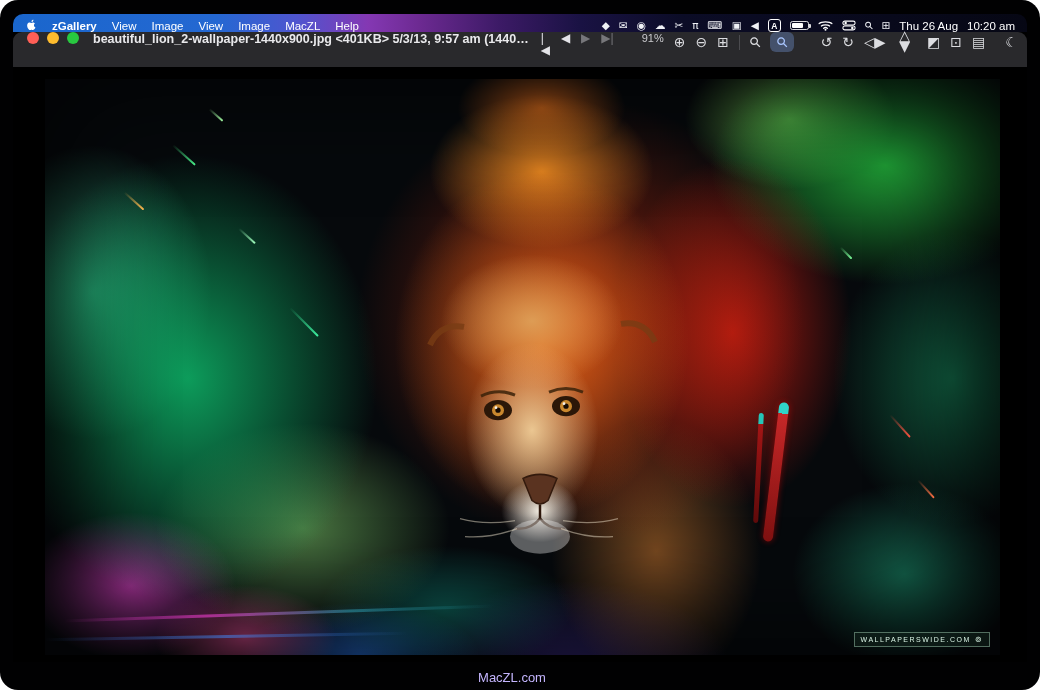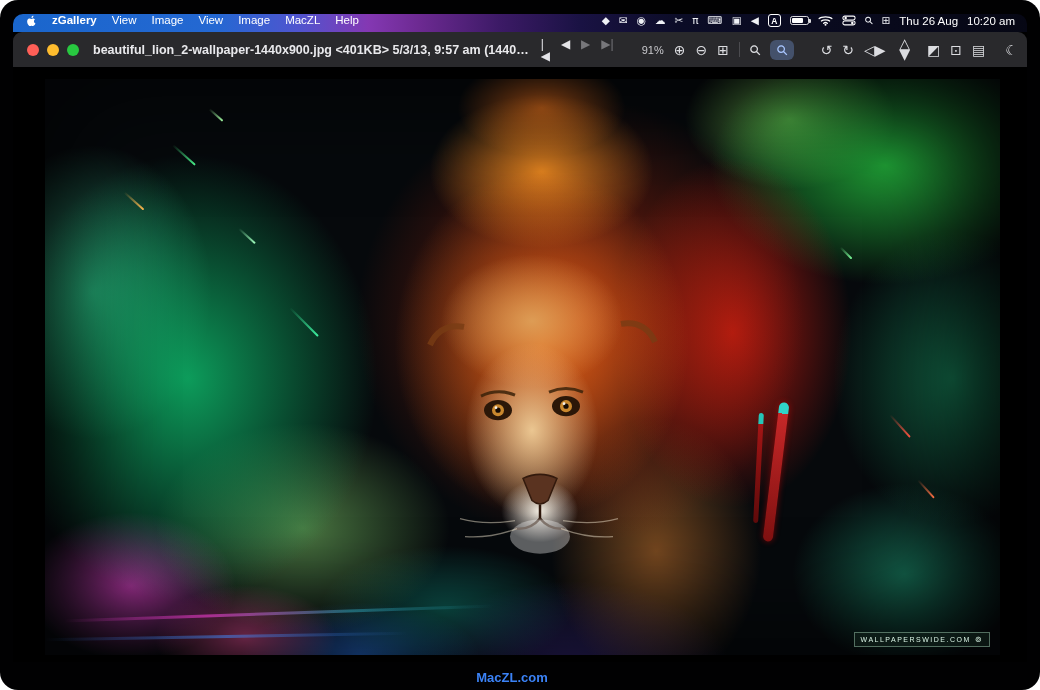--- a/index.html
+++ b/index.html
@@ -1,42 +1,42 @@
 <!DOCTYPE html>
 <html lang="en"><head>
 <meta charset="utf-8">
 <style>
   *{margin:0;padding:0;box-sizing:border-box}
   html,body{width:1040px;height:690px;background:#fff;font-family:"Liberation Sans","DejaVu Sans",sans-serif;overflow:hidden}
   .device{position:relative;width:1040px;height:690px;background:#010102;border-radius:18px;overflow:hidden}
   .screen{position:absolute;left:13px;right:13px;top:14px;bottom:28px;display:flex;flex-direction:column;background:#000;border-radius:10px 10px 0 0;overflow:hidden}
 
   
-  .menubar{flex:0 0 18px;height:18px;display:flex;align-items:flex-start;gap:15px;padding:0 12px;
+  .menubar{flex:0 0 18px;height:18px;display:flex;align-items:flex-end;gap:15px;padding:0 12px;
     font-size:11.5px;color:#fff;
     background:linear-gradient(90deg,#1a66cc 0%,#2468d2 20%,#4f55cf 28%,#8438b3 35%,#6d2a92 40%,#3c1a66 48%,#191243 56%,#0b0c26 66%,#060714 100%)}
   .apple{display:flex;align-items:center}
   .apple svg{width:12px;height:14px;fill:#fff}
   .appname{font-weight:bold}
   .menu,.appname{white-space:nowrap;cursor:default}
   .mb-right{margin-left:auto;display:flex;align-items:center;gap:9px}
   .sicon{font-size:10.5px;line-height:1;color:#f0f2f6;font-family:"DejaVu Sans",sans-serif}
   .abox{width:13px;height:13px;border:1px solid #fff;border-radius:3px;font-size:8.5px;font-weight:bold;
     display:flex;align-items:center;justify-content:center;color:#fff}
   .battery{position:relative;width:19px;height:9px;border:1px solid rgba(255,255,255,.85);border-radius:2.5px;padding:1px;display:inline-block}
   .battery::after{content:"";position:absolute;right:-3px;top:2px;width:2px;height:4px;background:rgba(255,255,255,.85);border-radius:0 1px 1px 0}
   .bfill{display:block;width:72%;height:100%;background:#fff;border-radius:1px}
   .iconsvg{display:flex;align-items:center}
   .iconsvg svg{display:block}
   .mdate,.mtime{font-size:11.5px;white-space:nowrap}
   .rot{display:inline-block;transform:rotate(-45deg)}
   .rot90{display:inline-block;transform:rotate(90deg)}
 
   
-  .titlebar{flex:0 0 35px;height:35px;background:#29292c;display:flex;align-items:center;padding:0 14px;
+  .titlebar{flex:0 0 35px;height:35px;background:#29292c;display:flex;align-items:flex-start;padding:0 14px;
     border-radius:9px 9px 0 0;position:relative}
   .lights{display:flex;gap:8px;margin-right:14px}
   .light{width:12px;height:12px;border-radius:50%;cursor:default}
   .l-red{background:#ff5f57}.l-yellow{background:#febc2e}.l-green{background:#28c840}
   .title{color:#e9e9ec;font-weight:bold;font-size:12.5px;white-space:nowrap}
   .nav{display:flex;gap:11px;margin-left:12px;color:#e4e4e8;font-size:12px}
   .nav .dim{color:#77777b}
   .zoomlevel{color:#c9c9cd;font-size:11px;margin-left:28px}
   .tools{display:flex;align-items:center;gap:10px;margin-left:10px;flex:1;color:#dcdde1;font-size:14px}
   .tool{cursor:default;line-height:1}
@@ -87,21 +87,21 @@
   .r2{left:0;bottom:3%;width:38%;transform:rotate(-1deg);background:linear-gradient(90deg,transparent,rgba(64,140,255,.5),transparent)}
   .feather{position:absolute;left:76%;top:56%;width:10px;height:140px;transform:rotate(7deg);border-radius:5px;
     background:linear-gradient(180deg,#30d5c8 0%,#30d5c8 8%,#c62828 8%,#7f1010 100%);box-shadow:0 0 6px rgba(255,0,0,.4);pointer-events:none}
   .feather2{position:absolute;left:74.5%;top:58%;width:5px;height:110px;transform:rotate(3deg);border-radius:3px;
     background:linear-gradient(180deg,#26c6b8 0%,#26c6b8 10%,#a31515 10%,#5e0a0a 100%);pointer-events:none}
   .watermark{position:absolute;right:10px;bottom:8px;font-size:7px;letter-spacing:1.5px;color:#d9f3e4;
     background:rgba(16,34,26,.6);border:1px solid rgba(190,240,210,.4);padding:2px 6px;display:flex;align-items:center;gap:4px}
   .wm-globe{font-size:8px;color:#d9f3e4}
 
   
-  .footer{position:absolute;left:0;right:16px;bottom:5px;text-align:center;color:#3b82f6;font-weight:bold;font-size:13px}
+  .footer{position:absolute;left:0;right:16px;bottom:5px;text-align:center;color:#c4b5fd;font-weight:normal;font-size:13px}
 </style>
 </head>
 <body>
 
 <div class="device">
   <div class="screen">
 
     <div class="menubar">
       <span class="apple">
         <svg viewBox="0 0 16 16">

